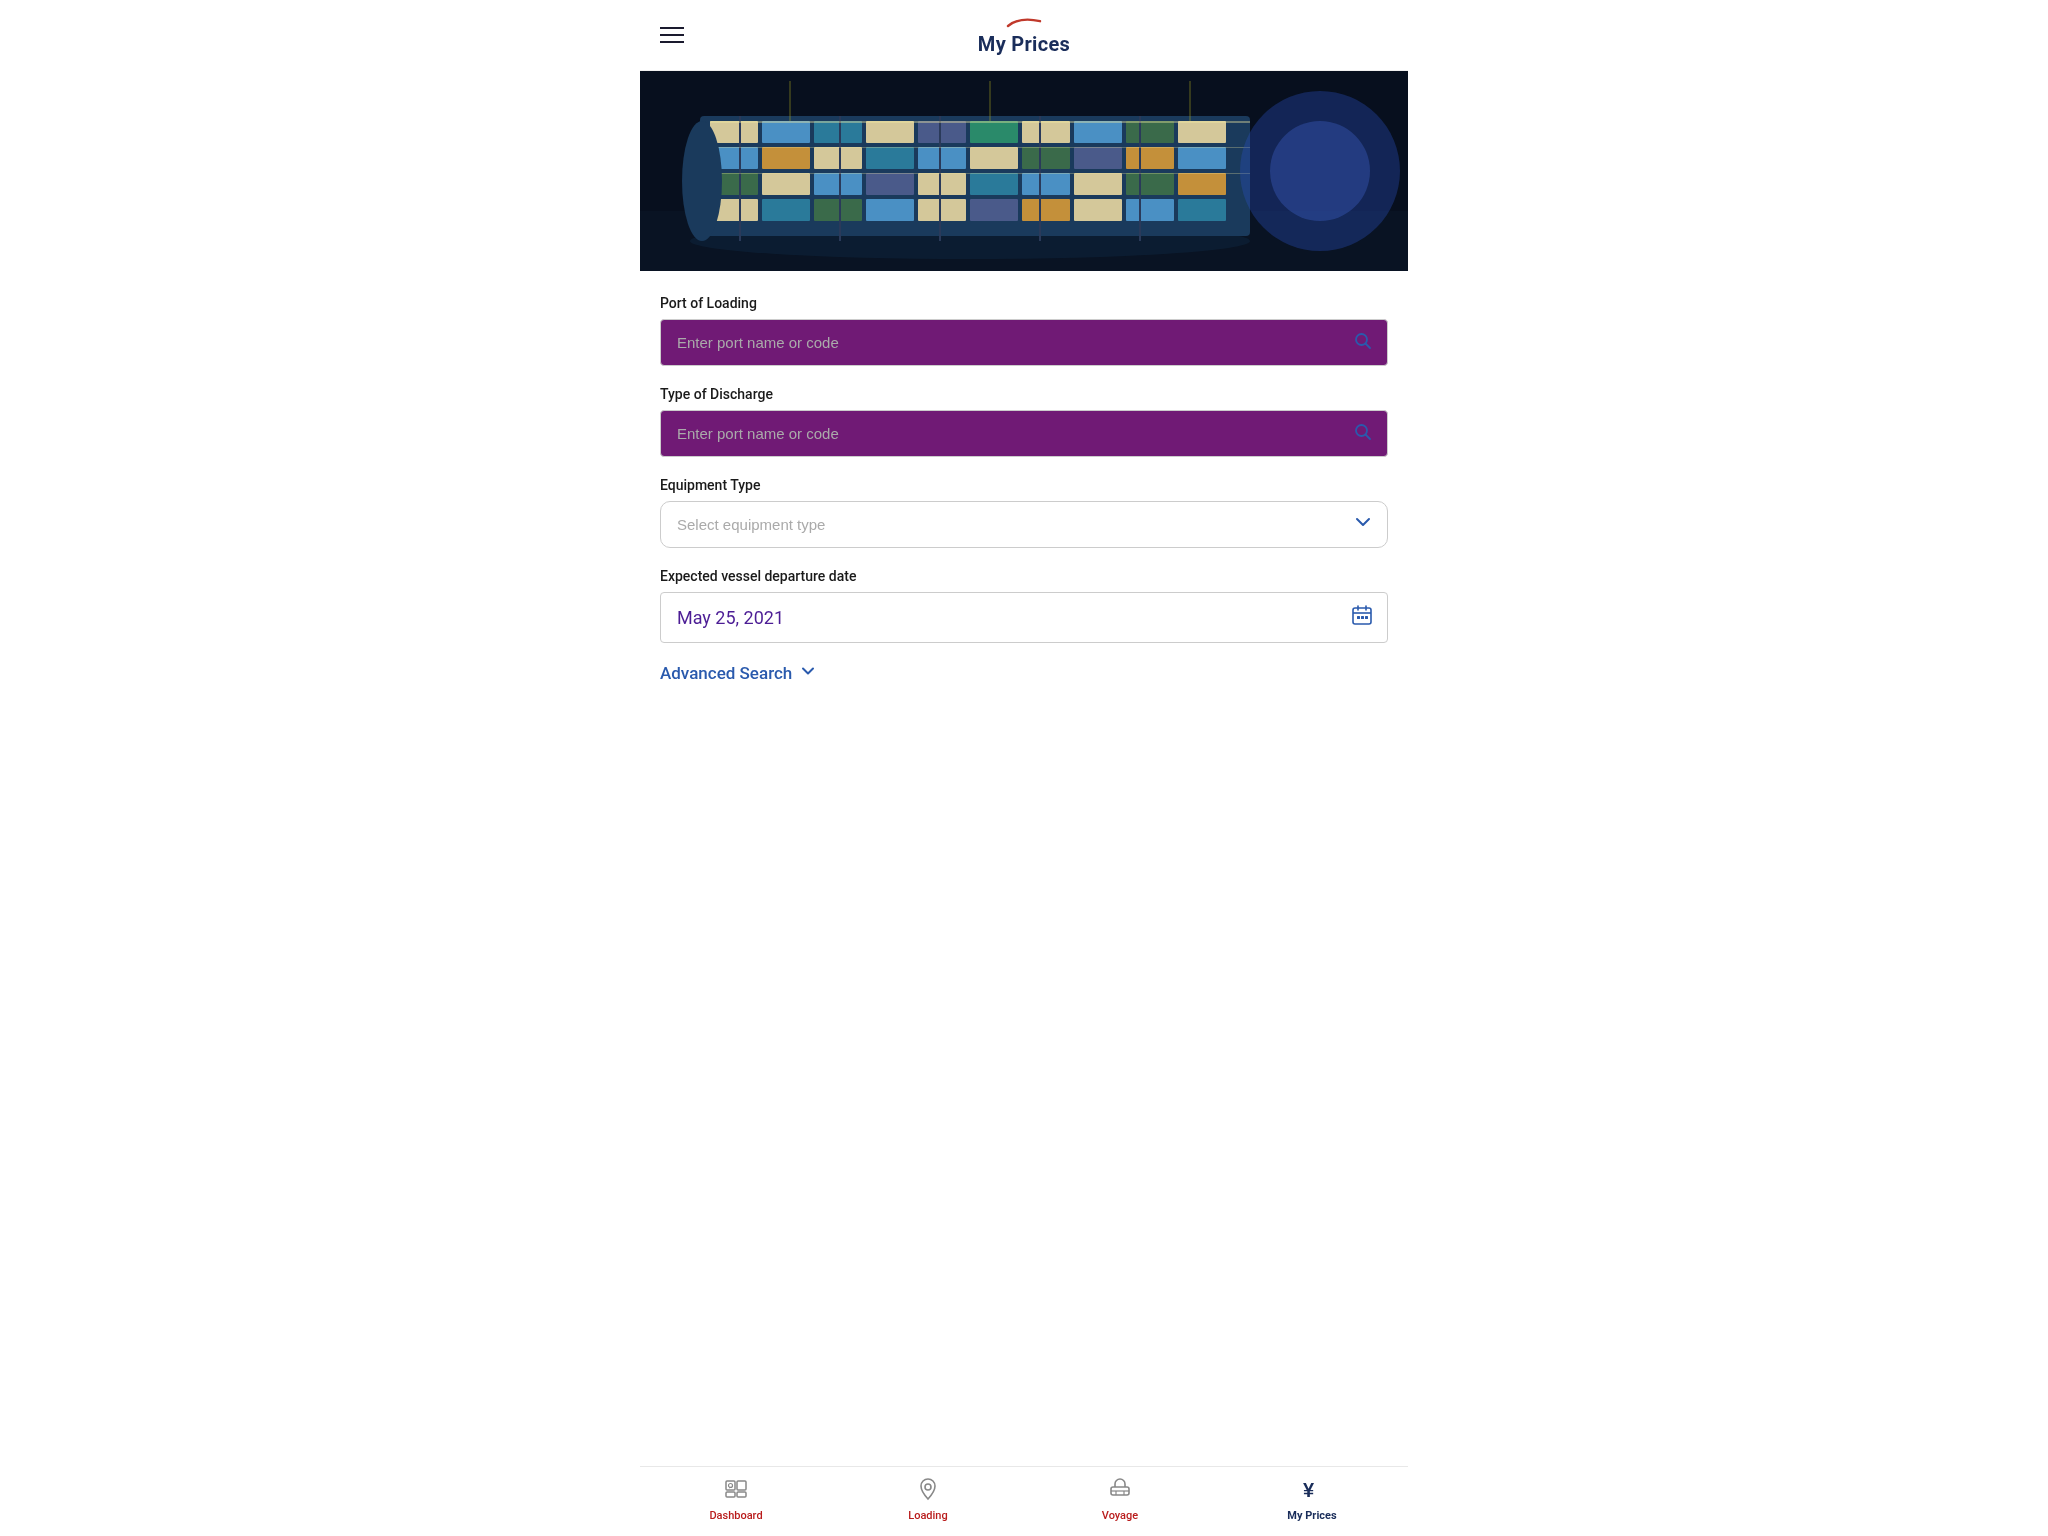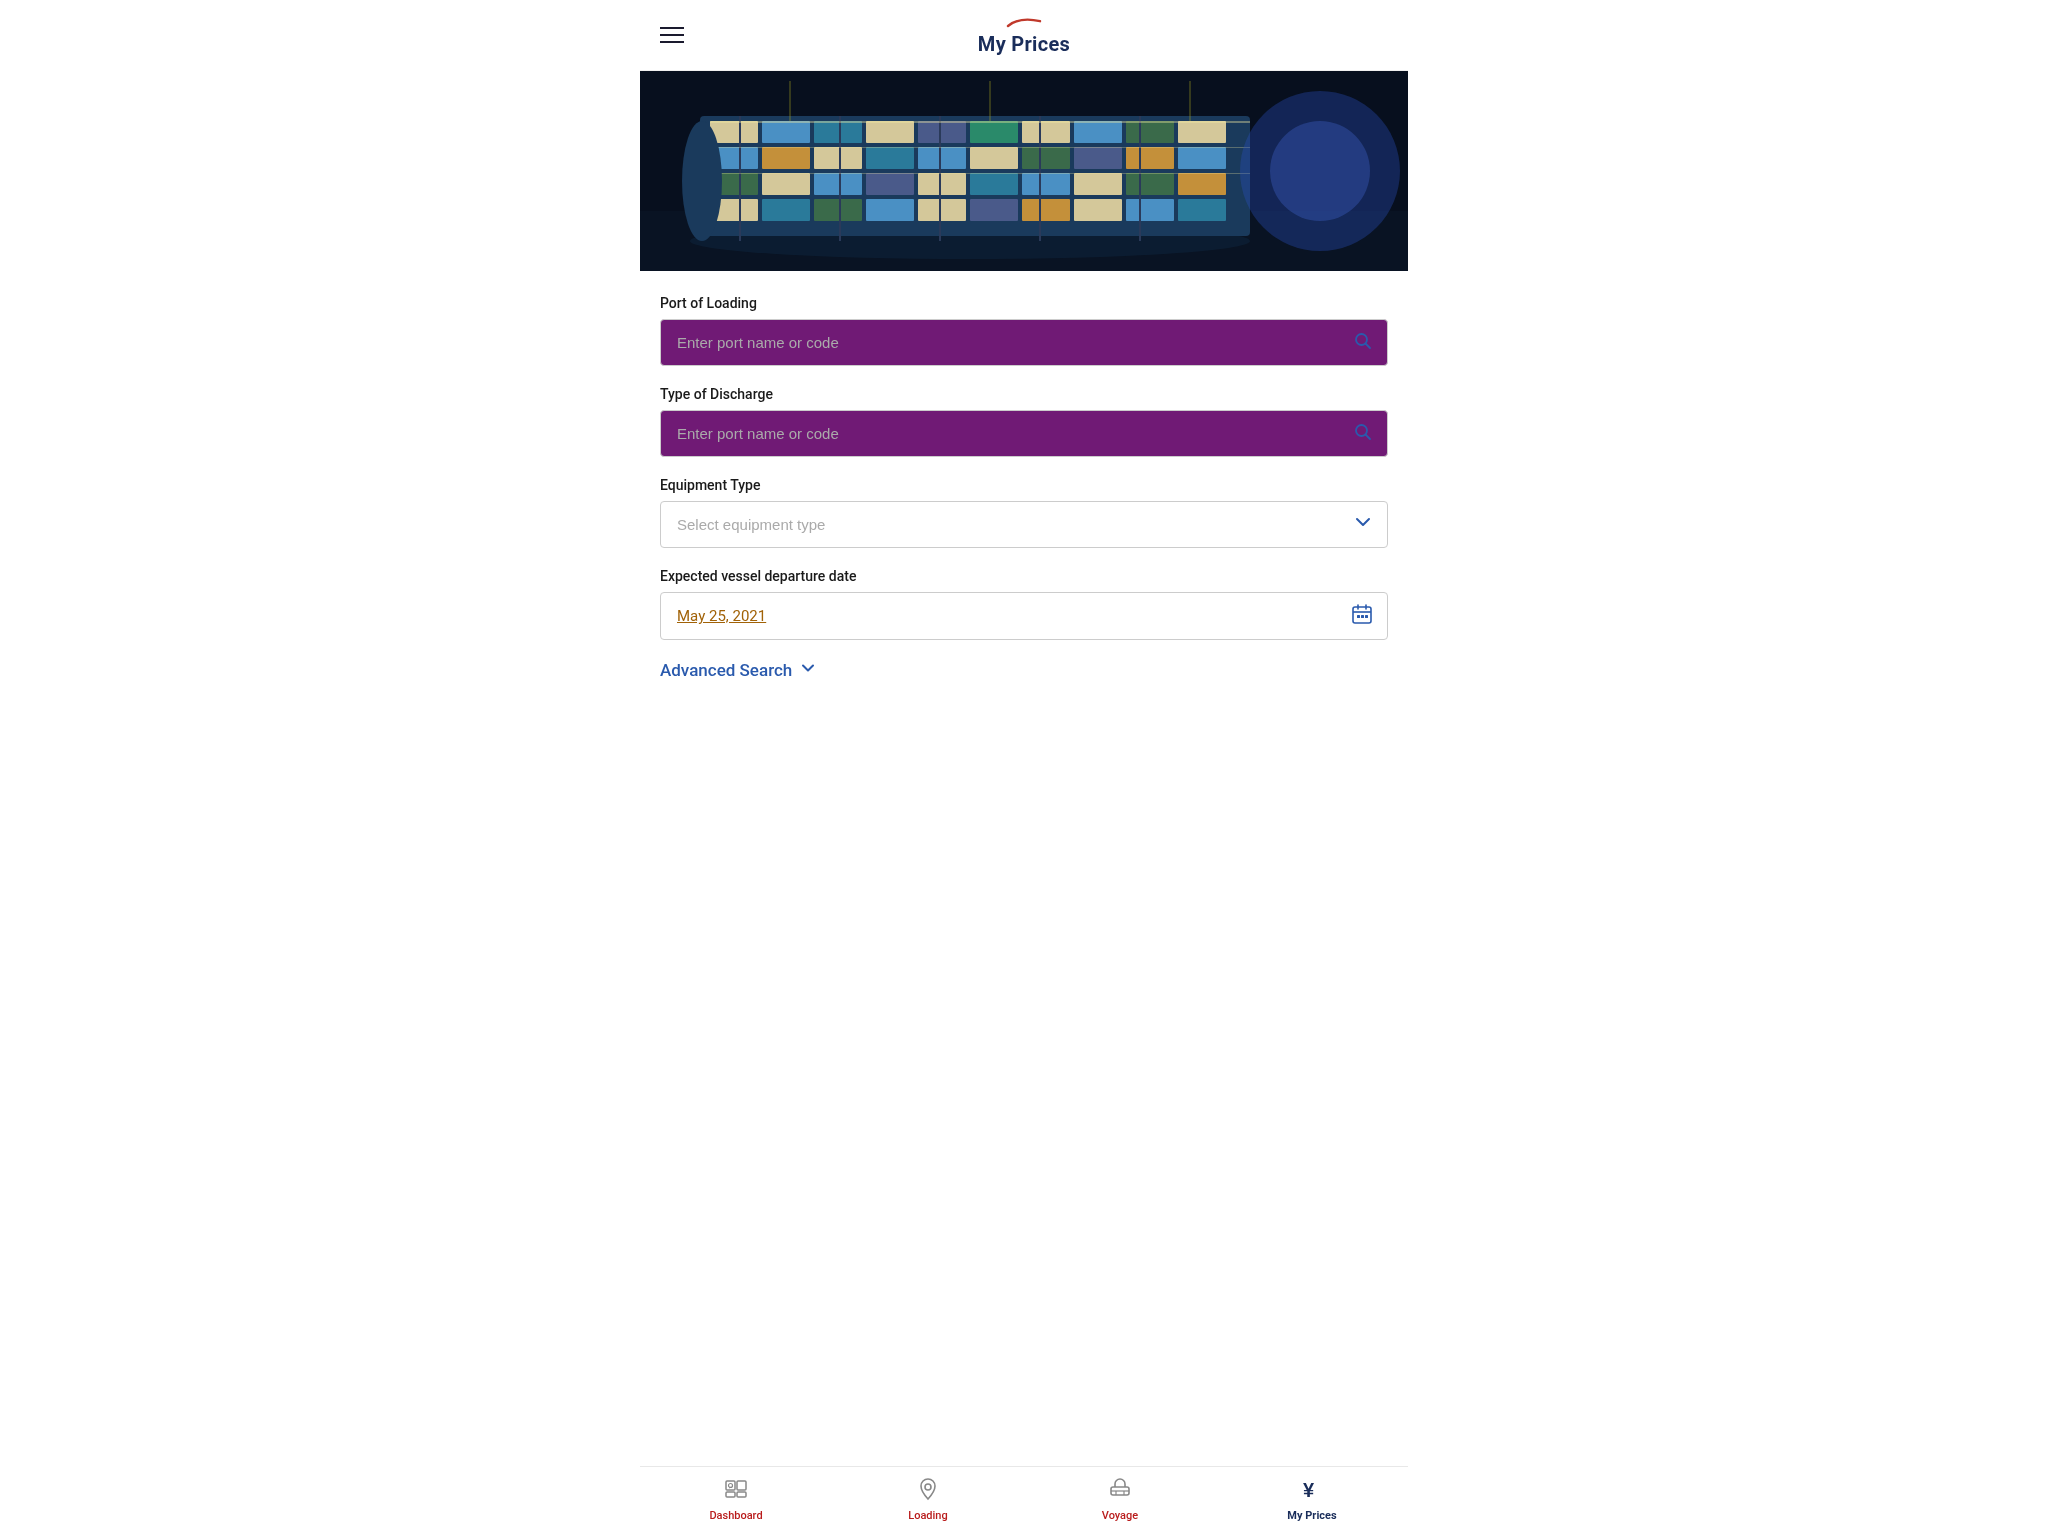--- a/index.html
+++ b/index.html
@@ -130,21 +130,21 @@
     .input-icon {
       padding: 0 14px;
       color: #2a5aad;
       font-size: 18px;
       flex-shrink: 0;
     }
 
     .select-wrapper {
       position: relative;
       border: 1.5px solid #ccc;
-      border-radius: 4px;
+      border-radius: 10px;
       background: #fff;
       display: flex;
       align-items: center;
       cursor: pointer;
     }
 
     .select-wrapper select {
       flex: 1;
       border: none;
       outline: none;
@@ -171,23 +171,22 @@
       border-radius: 4px;
       background: #fff;
       display: flex;
       align-items: center;
       cursor: pointer;
     }
 
     .date-display {
       flex: 1;
       padding: 14px 16px;
-      font-size: 15px;
-      color: #a16207;
-      text-decoration: underline;
+      font-size: 18px;
+      color: #4c1d95;
     }
 
     .date-icon {
       padding: 0 14px;
       color: #2a5aad;
       font-size: 20px;
       flex-shrink: 0;
     }
 
     .advanced-search {

